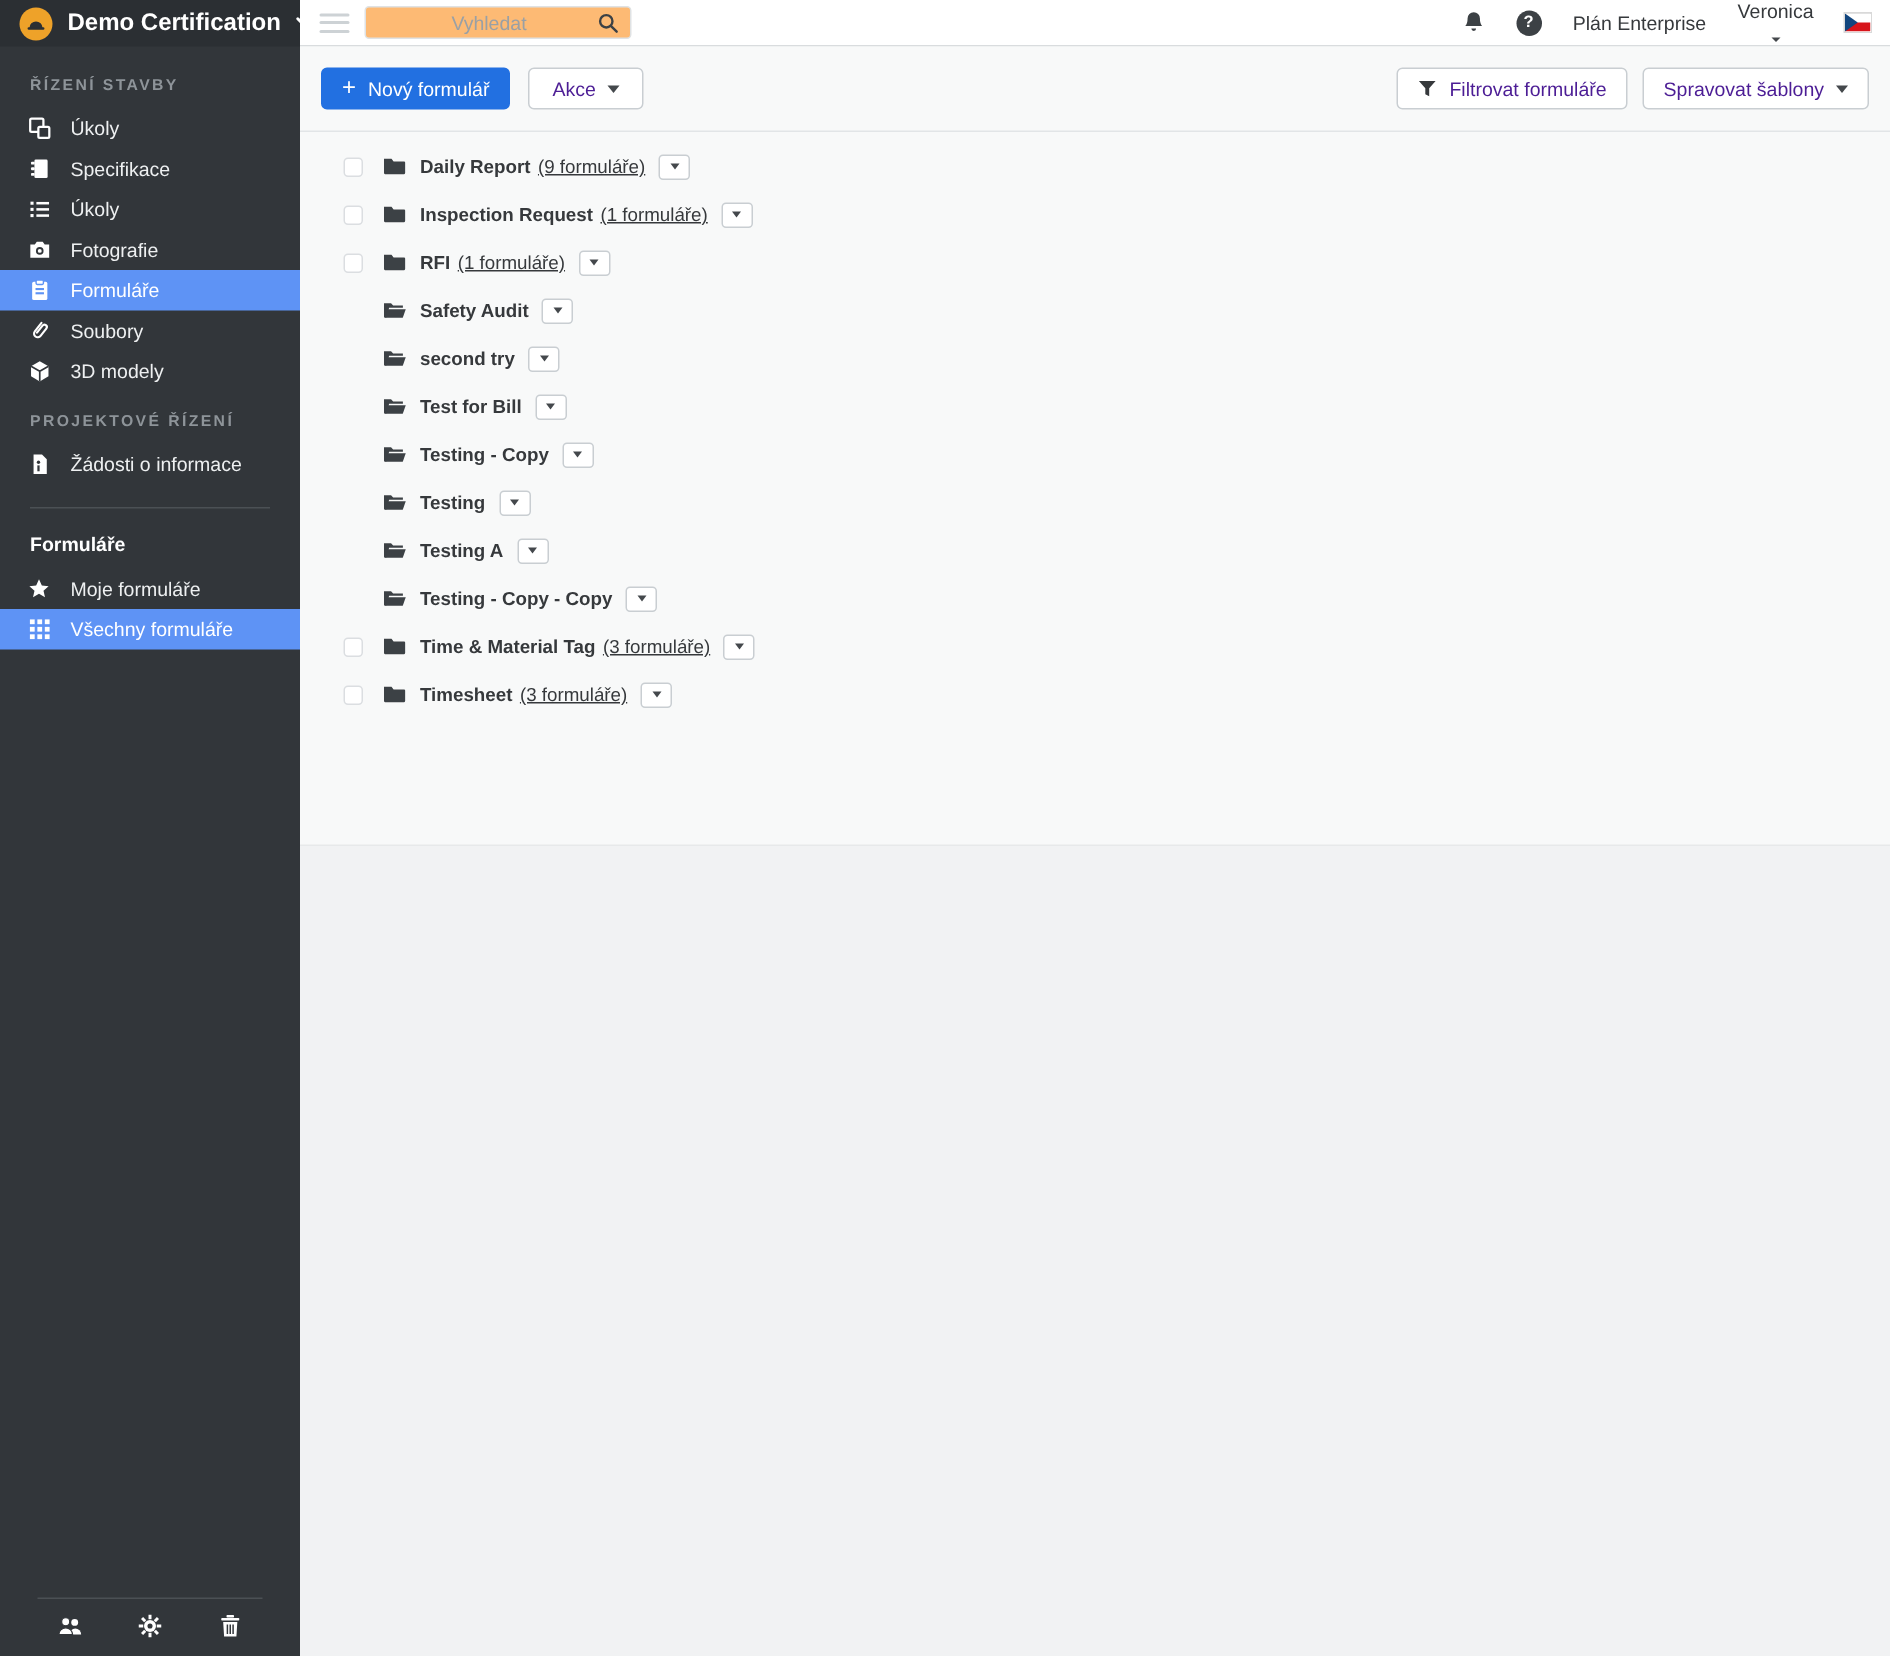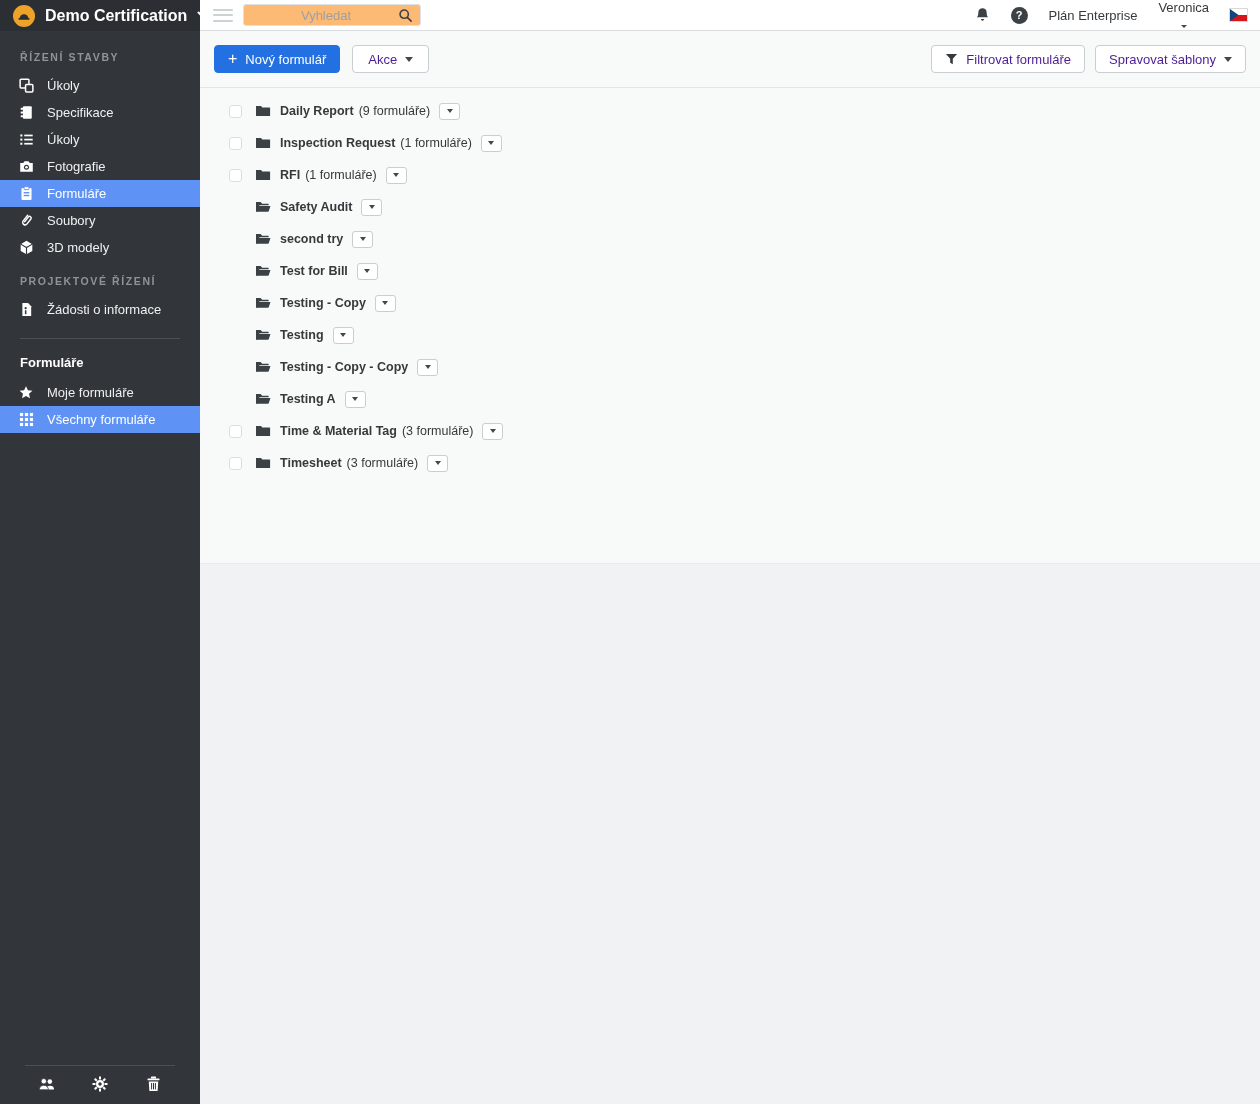--- a/index.html
+++ b/index.html
@@ -48,21 +48,21 @@
   .btn-default { background:#fff; border:1px solid #c9ced2; color:#4c1d95; }
   .btn-akce { margin-left:12px; padding:0 15px; }
   .toolbar-right { margin-left:auto; display:flex; align-items:center; gap:10px; }
 
   .folder-list { padding:7px 0 20px 0; }
   .row { height:32px; display:flex; align-items:center; padding-left:29px; }
   .cb { width:13px; height:13px; border:1px solid #dbdee1; border-radius:3px; background:#fff; margin-right:13px; flex:none; cursor:pointer; }
   .cb.ghost { visibility:hidden; }
   .f-icon { width:16px; height:16px; margin-right:9px; display:flex; align-items:center; flex:none; }
   .f-name { font-size:12.5px; font-weight:bold; color:#36393c; cursor:pointer; white-space:nowrap; }
-  .f-count { font-size:12.5px; color:#36393c; margin-left:5px; white-space:nowrap; }
+  .f-count { font-size:12.5px; color:#36393c; margin-left:5px; white-space:nowrap;text-decoration:underline; }
   .row-caret { margin-left:9px; width:21px; height:17px; background:#fff; border:1px solid #c9ced2; border-radius:3px; display:flex; align-items:center; justify-content:center; cursor:pointer; padding:0; }
   .caret.tiny { border-width:3px; border-top-width:4px; border-top-color:#44484c; margin-top:3px; }
 </style>
 </head>
 <body>
 
 <div class="app">
 
   <div class="sidebar">
     <div class="sb-header">
@@ -416,35 +416,35 @@
     </button>
   </div>
         <div class="row">
     <span class="cb ghost"></span>
     <span class="f-icon">
             <svg width="16" height="16" viewBox="0 0 16 16">
               <path d="M1 3.1h4.7l1.4 1.6h6.5v1.5H4.4L2.6 12.7H1z" fill="#3c4145"></path>
               <path d="M3.6 7.1h11.9l-2 5.7H1.6z" fill="#3c4145"></path>
             </svg>
           </span>
+    <span class="f-name">Testing A</span>
+
+    <button class="row-caret">
+      <span class="caret tiny"></span>
+    </button>
+  </div>
+        <div class="row">
+    <span class="cb ghost"></span>
+    <span class="f-icon">
+            <svg width="16" height="16" viewBox="0 0 16 16">
+              <path d="M1 3.1h4.7l1.4 1.6h6.5v1.5H4.4L2.6 12.7H1z" fill="#3c4145"></path>
+              <path d="M3.6 7.1h11.9l-2 5.7H1.6z" fill="#3c4145"></path>
+            </svg>
+          </span>
     <span class="f-name">Testing - Copy - Copy</span>
-
-    <button class="row-caret">
-      <span class="caret tiny"></span>
-    </button>
-  </div>
-        <div class="row">
-    <span class="cb ghost"></span>
-    <span class="f-icon">
-            <svg width="16" height="16" viewBox="0 0 16 16">
-              <path d="M1 3.1h4.7l1.4 1.6h6.5v1.5H4.4L2.6 12.7H1z" fill="#3c4145"></path>
-              <path d="M3.6 7.1h11.9l-2 5.7H1.6z" fill="#3c4145"></path>
-            </svg>
-          </span>
-    <span class="f-name">Testing A</span>
 
     <button class="row-caret">
       <span class="caret tiny"></span>
     </button>
   </div>
         <div class="row">
     <span class="cb"></span>
     <span class="f-icon">
             <svg width="16" height="16" viewBox="0 0 16 16">
               <path d="M1 2.9h5l1.4 1.7h7a.7.7 0 0 1 .7.7v7.1a.7.7 0 0 1-.7.7H1.7a.7.7 0 0 1-.7-.7z" fill="#3c4145"></path>

